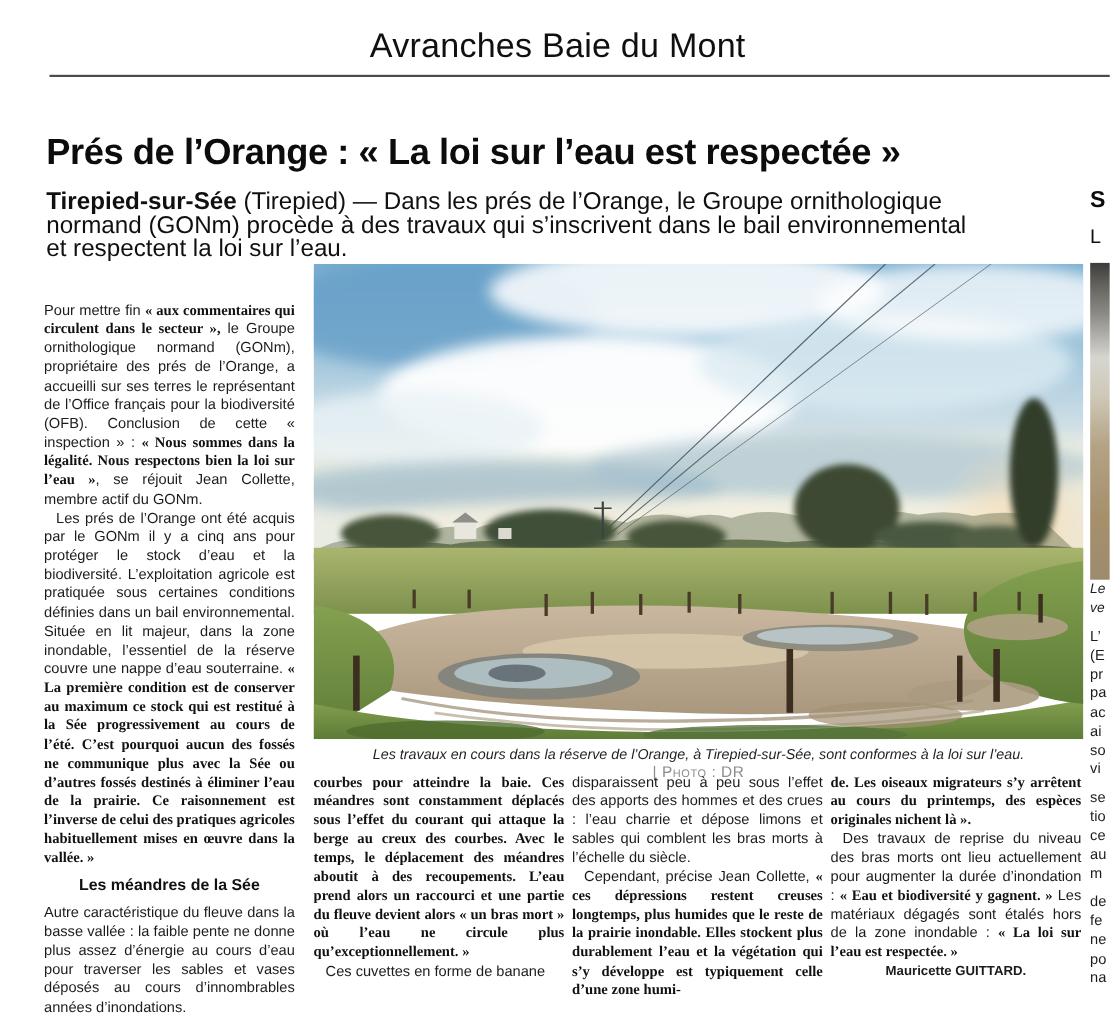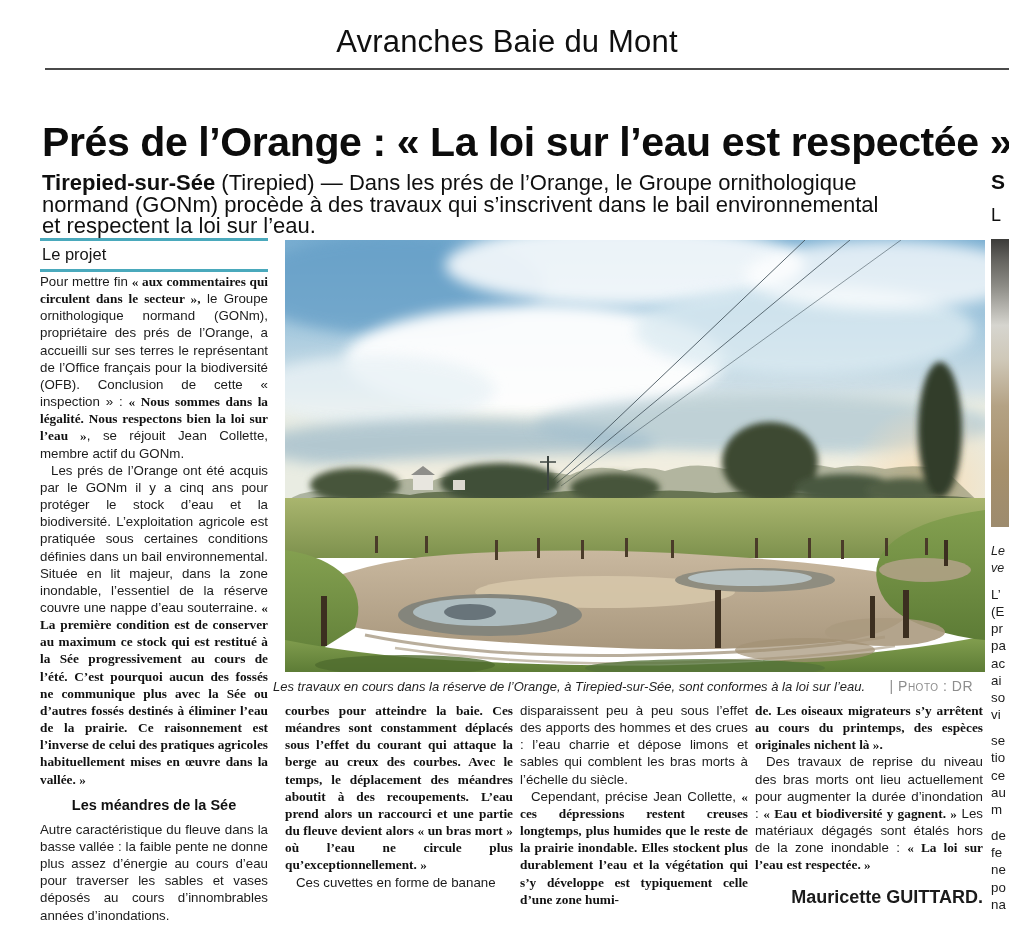--- a/index.html
+++ b/index.html
@@ -8,79 +8,76 @@
     position:relative; width:1009px; height:938px; background:#ffffff;
     font-family:"Liberation Sans", sans-serif; color:#1c1c1c; overflow:hidden;
   }
   .section-title {
     position:absolute; top:24px; left:0; width:978px; text-align:center;
     font-size:31px; font-weight:400; color:#101010; letter-spacing:0.2px;padding-left:36px;
   }
   .header-rule { position:absolute; top:68px; left:45px; right:0; height:2px; background:#4a4a4a; }
   .headline {
     position:absolute; top:119px; left:42px; width:945px;
-    font-size:41px; font-weight:700; letter-spacing:-0.4px; color:#0c0c0c; white-space:nowrap;text-align:center;
+    font-size:33px; font-weight:700; letter-spacing:-0.4px; color:#0c0c0c; white-space:nowrap;
   }
   .lead {
     position:absolute; top:172px; left:42px; width:845px;
     font-size:22px; line-height:21.5px; color:#101010;
   }
   .lead b.loc { font-weight:700; }
   .project-box {
     position:absolute; top:238px; left:40px; width:228px;
     border-top:3px solid #4aa9bc; border-bottom:3px solid #4aa9bc;
     padding:4px 2px 5px 2px;
   }
   .project-box .label { font-size:16.5px; color:#141414; }
   .body-col {
     font-size:13.3px; line-height:17.15px; text-align:justify; color:#1b1b1b;
   }
   .body-col p { margin:0; }
   .body-col p.indent { text-indent:11px; }
   .body-col b { font-weight:700; color:#111;font-family:Liberation Serif, serif; }
   .body-col h3 { font-size:14.5px; font-weight:700; text-align:center; margin:9px 0 7px 0; color:#111; }
-  .body-col p.byline { font-weight:700; text-align:right; text-indent:0; margin-top:15px; font-size:18px; }
+  .body-col p.byline { font-weight:700; text-align:center; text-indent:0; margin-top:0; font-size:12px; }
   .col-left  { position:absolute; top:273px; left:40px;  width:228px; height:640px; }
   .col-2     { position:absolute; top:702px; left:285px; width:228px; height:236px; }
   .col-3     { position:absolute; top:702px; left:520px; width:228px; height:236px; }
   .col-4     { position:absolute; top:702px; left:755px; width:228px; height:236px; }
   .photo { position:absolute; top:240px; left:285px; width:700px; height:432px; overflow:hidden; }
   .photo svg { display:block; }
   .caption-row {
-    position:absolute; top:678px; left:273px; width:700px;
-    display:flex; justify-content:space-between; align-items:center;
+    position:absolute; top:678px; left:285px; width:700px;
+    display:flex; justify-content:space-between; align-items:center;flex-direction:column;
   }
   .caption { font-style:italic; font-size:13px; color:#1f1f1f; }
   .credit { font-size:14px; color:#8d8d8d; font-variant:small-caps; letter-spacing:0.5px; white-space:nowrap; }
   .right-rail { position:absolute; top:170px; left:991px; width:18px; height:760px; overflow:hidden; }
   .rr-headline { font-size:21px; font-weight:700; color:#0c0c0c; }
   .rr-lead { font-size:18px; font-weight:400; margin-top:11px; color:#101010; }
   .rr-photo {
     width:18px; height:288px; margin-top:13px;
     background:linear-gradient(180deg,#3c3c3a 0%,#63625e 7%,#8b8a84 16%,#d6d5cf 30%,#cfc8b8 42%,#b4a284 58%,#a6906c 80%,#9d8b6e 100%);
   }
-  .rr-caption { font-style:italic; font-size:12.5px; line-height:17px; color:#1f1f1f; margin-top:16px; }
+  .rr-caption { font-style:italic; font-size:12.5px; line-height:17px; color:#1f1f1f; margin-top:0; }
   .rr-body { font-size:13.3px; line-height:17.15px; color:#1b1b1b; }
   .rr-group { margin-top:9px; }
 </style>
 </head>
 <body>
 
 <div class="page">
 
   <div class="section-title">Avranches Baie du Mont</div>
   <div class="header-rule"></div>
 
   <h1 class="headline">Prés de l’Orange : « La loi sur l’eau est respectée »</h1>
 
   <p class="lead"><b class="loc">Tirepied-sur-Sée</b><span> (Tirepied) — </span><span>Dans les prés de l’Orange, le Groupe ornithologique normand (GONm) procède à des travaux qui s’inscrivent dans le bail environnemental et respectent la loi sur l’eau.</span></p>
 
-  <div class="project-box">
-    <div class="label">Le projet</div>
-  </div>
 
   <div class="body-col col-left">
       <p><span>Pour mettre fin </span><b>« aux commentaires qui circulent dans le secteur »,</b><span> le Groupe ornithologique normand (GONm), propriétaire des prés de l’Orange, a accueilli sur ses terres le représentant de l’Office français pour la biodiversité (OFB). Conclusion de cette « inspection » : </span><b>« Nous sommes dans la légalité. Nous respectons bien la loi sur l’eau »</b><span>, se réjouit Jean Collette, membre actif du GONm.</span></p>
       <p class="indent"><span>Les prés de l’Orange ont été acquis par le GONm il y a cinq ans pour protéger le stock d’eau et la biodiversité. L’exploitation agricole est pratiquée sous certaines conditions définies dans un bail environnemental. Située en lit majeur, dans la zone inondable, l’essentiel de la réserve couvre une nappe d’eau souterraine. </span><b>« La première condition est de conserver au maximum ce stock qui est restitué à la Sée progressivement au cours de l’été. C’est pourquoi aucun des fossés ne communique plus avec la Sée ou d’autres fossés destinés à éliminer l’eau de la prairie. Ce raisonnement est l’inverse de celui des pratiques agricoles habituellement mises en œuvre dans la vallée. »</b></p>
       <h3>Les méandres de la Sée</h3>
       <p><span>Autre caractéristique du fleuve dans la basse vallée : la faible pente ne donne plus assez d’énergie au cours d’eau pour traverser les sables et vases déposés au cours d’innombrables années d’inondations. </span></p>
     </div>
 
   <div class="photo">
     <svg width="700" height="432" viewBox="0 0 700 432" xmlns="http://www.w3.org/2000/svg">

